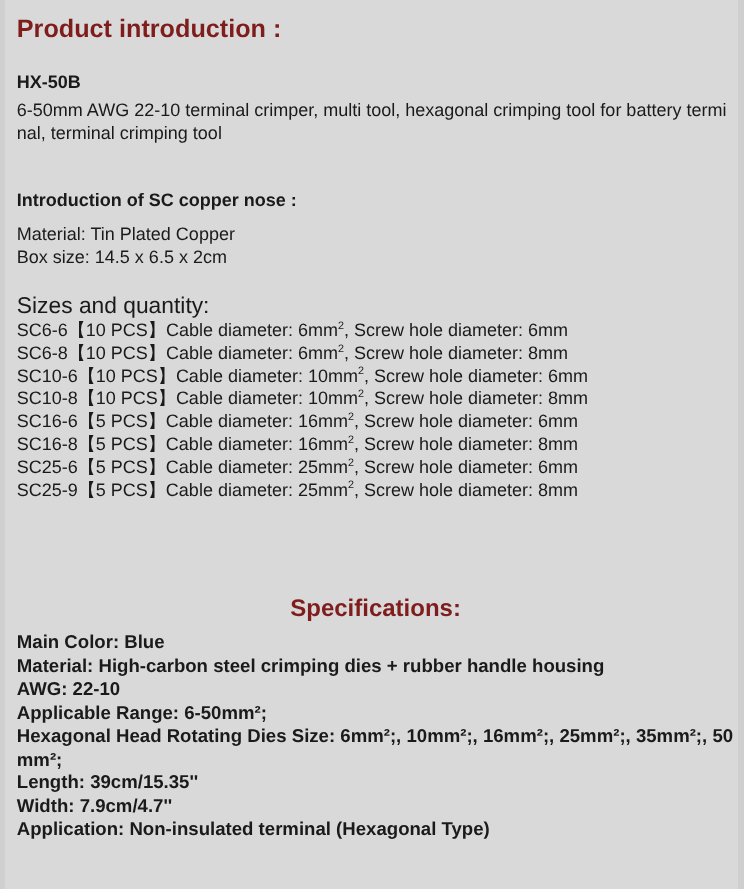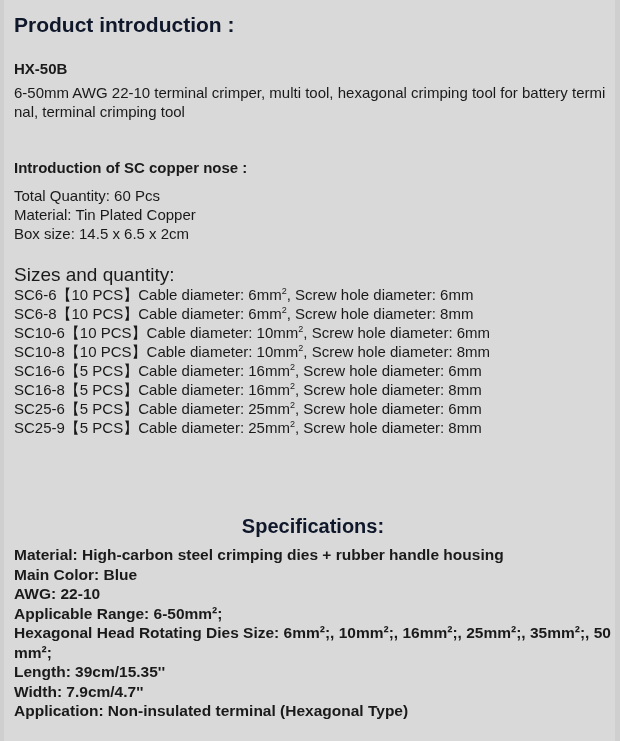--- a/index.html
+++ b/index.html
@@ -28,21 +28,21 @@
     width: 4px; height: 741px;
     background: #cfcfcf;
   }
   .side-strip-right {
     position: absolute;
     right: 0; top: 0;
     width: 5px; height: 741px;
     background: #cfcfcf;
   }
   .heading-red {
-    color: #0f172a;
+    color: #7f1d1d;
     font-weight: bold;
     font-size: 21px;
     letter-spacing: 0px;
     margin: 0;
     padding: 0;
   }
   #product-intro-title {
     padding-top: 13px;
     padding-left: 6px;
   }
@@ -125,21 +125,20 @@
 
   <h1 class="heading-red" id="product-intro-title">Product introduction :</h1>
 
   <div class="block">
     <div class="model">HX-50B</div>
     <div class="desc">6-50mm AWG 22-10 terminal crimper, multi tool, hexagonal crimping tool for battery terminal, terminal crimping tool</div>
 
     <div class="sub-title">Introduction of SC copper nose :</div>
 
     <div class="info-list">
-      <div class="info-line">Total Quantity: 60 Pcs</div>
       <div class="info-line">Material: Tin Plated Copper</div>
       <div class="info-line">Box size: 14.5 x 6.5 x 2cm</div>
     </div>
 
     <div class="sizes-label">Sizes and quantity:</div>
 
     <div class="size-rows" id="size-rows">
         <div class="size-row"><span class="code">SC6-6</span><span class="qty"> 【10 PCS】 </span><span>Cable diameter: 6mm<sup>2</sup>, Screw hole diameter: 6mm</span></div>
         <div class="size-row"><span class="code">SC6-8</span><span class="qty"> 【10 PCS】 </span><span>Cable diameter: 6mm<sup>2</sup>, Screw hole diameter: 8mm</span></div>
         <div class="size-row"><span class="code">SC10-6</span><span class="qty"> 【10 PCS】 </span><span>Cable diameter: 10mm<sup>2</sup>, Screw hole diameter: 6mm</span></div>
@@ -147,22 +146,22 @@
         <div class="size-row"><span class="code">SC16-6</span><span class="qty"> 【5 PCS】 </span><span>Cable diameter: 16mm<sup>2</sup>, Screw hole diameter: 6mm</span></div>
         <div class="size-row"><span class="code">SC16-8</span><span class="qty"> 【5 PCS】 </span><span>Cable diameter: 16mm<sup>2</sup>, Screw hole diameter: 8mm</span></div>
         <div class="size-row"><span class="code">SC25-6</span><span class="qty"> 【5 PCS】 </span><span>Cable diameter: 25mm<sup>2</sup>, Screw hole diameter: 6mm</span></div>
         <div class="size-row"><span class="code">SC25-9</span><span class="qty"> 【5 PCS】 </span><span>Cable diameter: 25mm<sup>2</sup>, Screw hole diameter: 8mm</span></div>
       </div>
   </div>
 
   <h2 class="heading-red" id="specifications-title">Specifications:</h2>
 
   <div class="block spec-list" id="spec-list">
+      <div class="spec-line">Main Color: Blue</div>
       <div class="spec-line">Material: High-carbon steel crimping dies + rubber handle housing</div>
-      <div class="spec-line">Main Color: Blue</div>
       <div class="spec-line">AWG: 22-10</div>
       <div class="spec-line">Applicable Range: 6-50mm²;</div>
       <div class="spec-line">Hexagonal Head Rotating Dies Size: 6mm²;, 10mm²;, 16mm²;, 25mm²;, 35mm²;, 50mm²;</div>
       <div class="spec-line">Length: 39cm/15.35''</div>
       <div class="spec-line">Width: 7.9cm/4.7''</div>
       <div class="spec-line">Application: Non-insulated terminal (Hexagonal Type)</div>
     </div>
 </div>
 
 </body></html>

